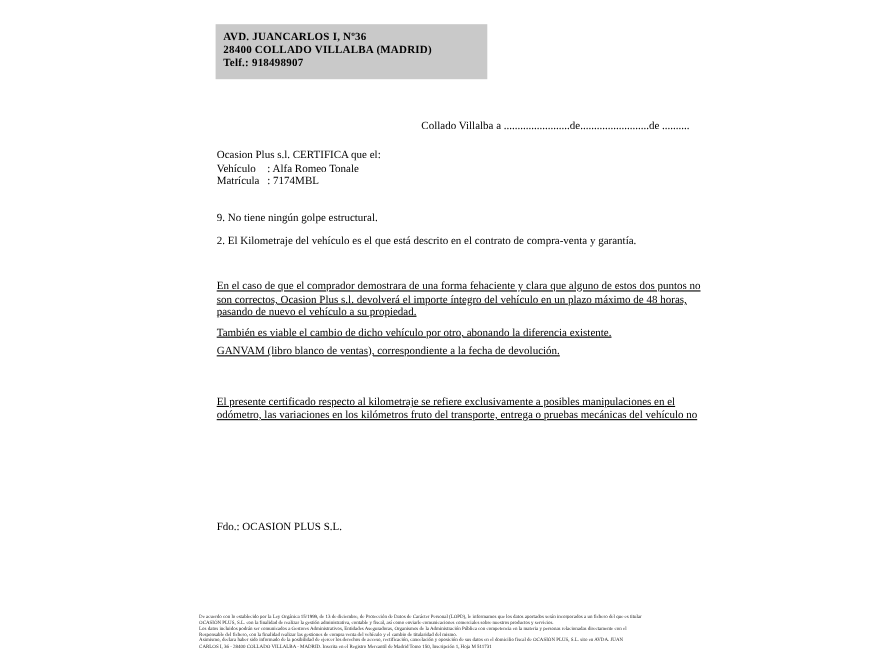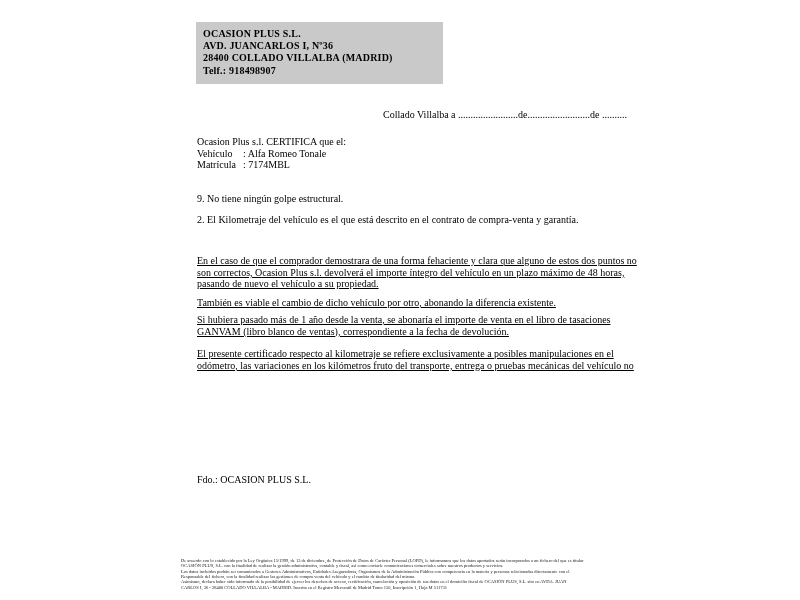--- a/index.html
+++ b/index.html
@@ -54,21 +54,21 @@
     position: absolute;
     left: 197px;
     font-size: 10px;
     line-height: 11.7px;
     text-decoration: underline;
   }
   .para div { white-space: nowrap; }
   .para-1 { top: 255px; }
   .para-2 { top: 297px; }
   .para-3 { top: 314px; }
-  .para-4 { top: 348px; }
+  .para-4 { top: 360px; }
   .signature {
     position: absolute;
     left: 197px;
     top: 474px;
     font-size: 10px;
     white-space: nowrap;
     text-align: right;
   }
   .legal-footer {
     position: absolute;
@@ -80,21 +80,20 @@
     color: #1a1a1a;
   }
   .legal-footer div { white-space: nowrap; overflow: hidden; }
 </style>
 </head>
 <body>
 
 <div class="page">
 
   <div class="header-box">
-    <span class="header-line">OCASION PLUS S.L.</span>
     <span class="header-line">AVD. JUANCARLOS I, Nº36</span>
     <span class="header-line">28400 COLLADO VILLALBA (MADRID)</span>
     <span class="header-line">Telf.: 918498907</span>
   </div>
 
   <div class="date-line">Collado Villalba a ........................de.........................de ..........</div>
 
   <div class="cert-block">
     <div class="cert-row">Ocasion Plus s.l. CERTIFICA que el:</div>
     <div class="cert-row">
@@ -112,21 +111,20 @@
     <div>En el caso de que el comprador demostrara de una forma fehaciente y clara que alguno de estos dos puntos no</div>
     <div>son correctos, Ocasion Plus s.l. devolverá el importe íntegro del vehículo en un plazo máximo de 48 horas,</div>
     <div>pasando de nuevo el vehículo a su propiedad.</div>
   </div>
 
   <div class="para para-2">
     <div>También es viable el cambio de dicho vehículo por otro, abonando la diferencia existente.</div>
   </div>
 
   <div class="para para-3">
-    <div>Si hubiera pasado más de 1 año desde la venta, se abonaría el importe de venta en el libro de tasaciones</div>
     <div>GANVAM (libro blanco de ventas), correspondiente a la fecha de devolución.</div>
   </div>
 
   <div class="para para-4">
     <div>El presente certificado respecto al kilometraje se refiere exclusivamente a posibles manipulaciones en el</div>
     <div>odómetro, las variaciones en los kilómetros fruto del transporte, entrega o pruebas mecánicas del vehículo no</div>
   </div>
 
   <div class="signature">Fdo.: OCASION PLUS S.L.</div>
 

